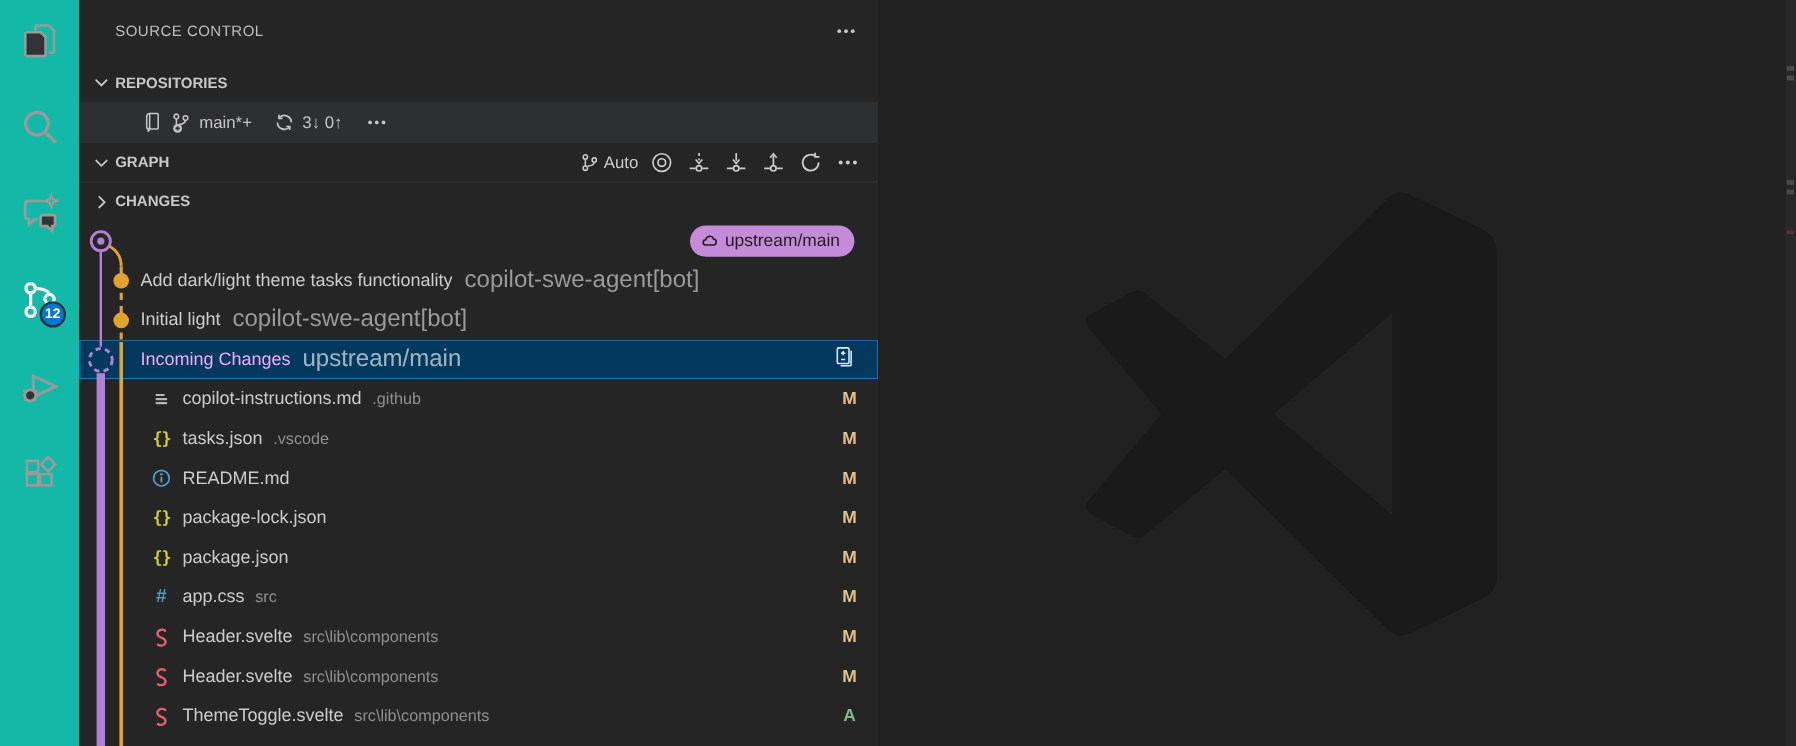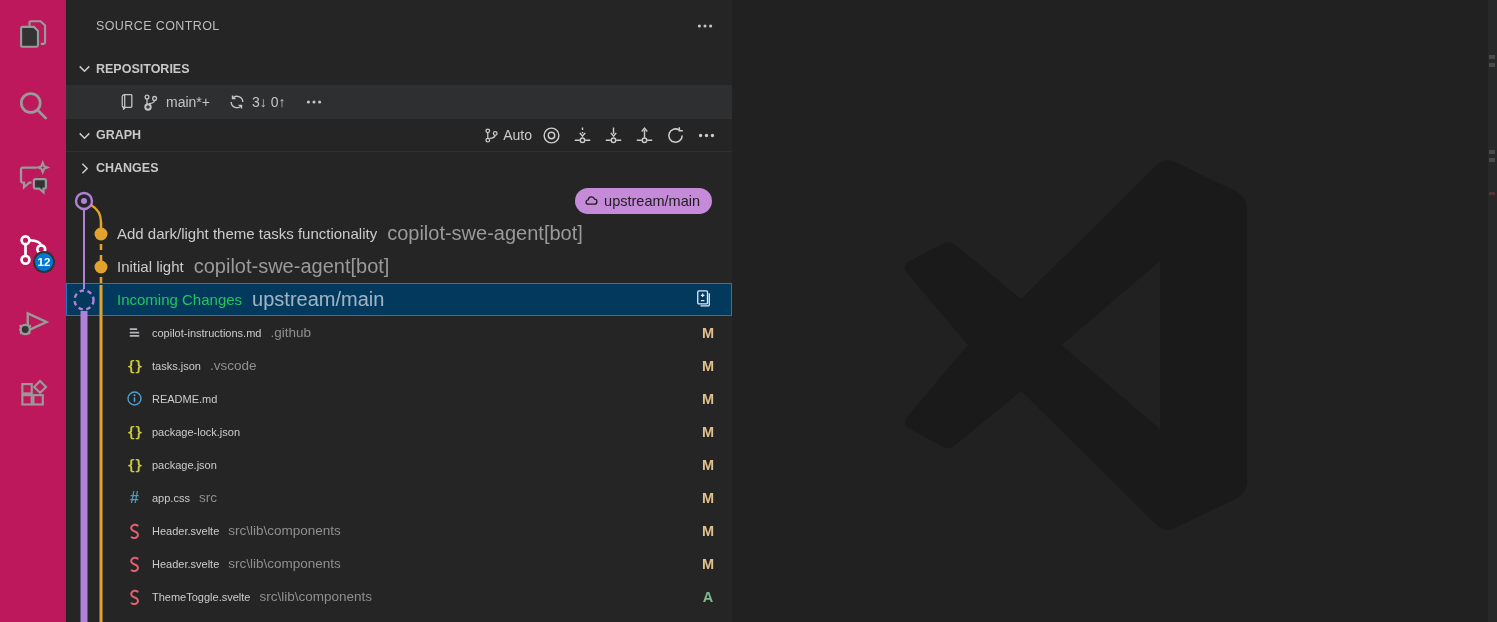--- a/index.html
+++ b/index.html
@@ -6,21 +6,21 @@
   html,body { background:#212121; }
   .app {
     position:relative; width:1497px; height:622px; overflow:hidden;
     font-family:"Liberation Sans", sans-serif; background:#212121;
     -webkit-font-smoothing:antialiased; user-select:none;
   }
 
   
   .activitybar {
     position:absolute; left:0; top:0; width:66px; height:100%;
-    background:#be185d; display:flex; flex-direction:column; align-items:center;
+    background:#14b8a6; display:flex; flex-direction:column; align-items:center;
   }
   .ab-item {
     width:66px; height:72px; display:flex; align-items:center; justify-content:center;
     position:relative; color:#9a9a9a; cursor:pointer;
   }
   .ab-item.active { color:#ffffff; }
   .ab-item svg { width:36px; height:36px; }
   .ab-badge {
     position:absolute; left:33px; top:35px; min-width:22px; height:22px;
     background:#0078d4; color:#fff; border-radius:50%;
@@ -74,34 +74,34 @@
   .spacer { flex:1; }
   .ref-pill {
     display:flex; align-items:center; gap:5px; background:#c58ad8; color:#1e1e1e;
     border-radius:13px; height:26px; padding:0 12px 0 8px; font-size:14.5px; flex:none; cursor:pointer;
   }
   .ref-pill svg { width:16px; height:16px; }
   .row-selected {
     background:#04395e;
     box-shadow: inset 0 0 0 1px #2076c2;
   }
-  .row-selected .commit-title { color:#22c55e; }
+  .row-selected .commit-title { color:#f0abfc; }
   .row-selected .commit-author { color:rgba(255,255,255,.62); }
   .sel-action { color:#d8ecff; }
   .sel-action svg { width:19px; height:19px; }
 
   .file-row {
     height:33px; display:flex; align-items:center;
     padding:0 15px 0 59px; cursor:pointer;
   }
   .f-icon { width:19px; height:19px; margin-right:8px; flex:none; display:flex; align-items:center; justify-content:center; }
   .f-icon svg { width:17px; height:17px; }
   .f-json { color:#cbcb41; font-family:"DejaVu Sans Mono", monospace; font-weight:700; font-size:14px; letter-spacing:-1px; }
   .f-hash { color:#519aba; font-weight:700; font-size:16px; }
-  .f-name { font-size:11px; color:#cccccc; white-space:nowrap; }
+  .f-name { font-size:15px; color:#cccccc; white-space:nowrap; }
   .f-path { font-size:13.5px; color:#8f8f8f; margin-left:9px; white-space:nowrap; }
   .f-status { width:18px; text-align:center; font-size:14.5px; font-weight:600; }
   .st-m { color:#e2c08d; }
   .st-a { color:#81b88b; }
 
   .graph-overlay { position:absolute; left:0; top:0; pointer-events:none; z-index:5; }
 
   
   .editor { position:absolute; left:732px; top:0; width:765px; height:100%; background:#212121; }
   .watermark { position:absolute; left:160px; top:150px; width:370px; height:390px; }

